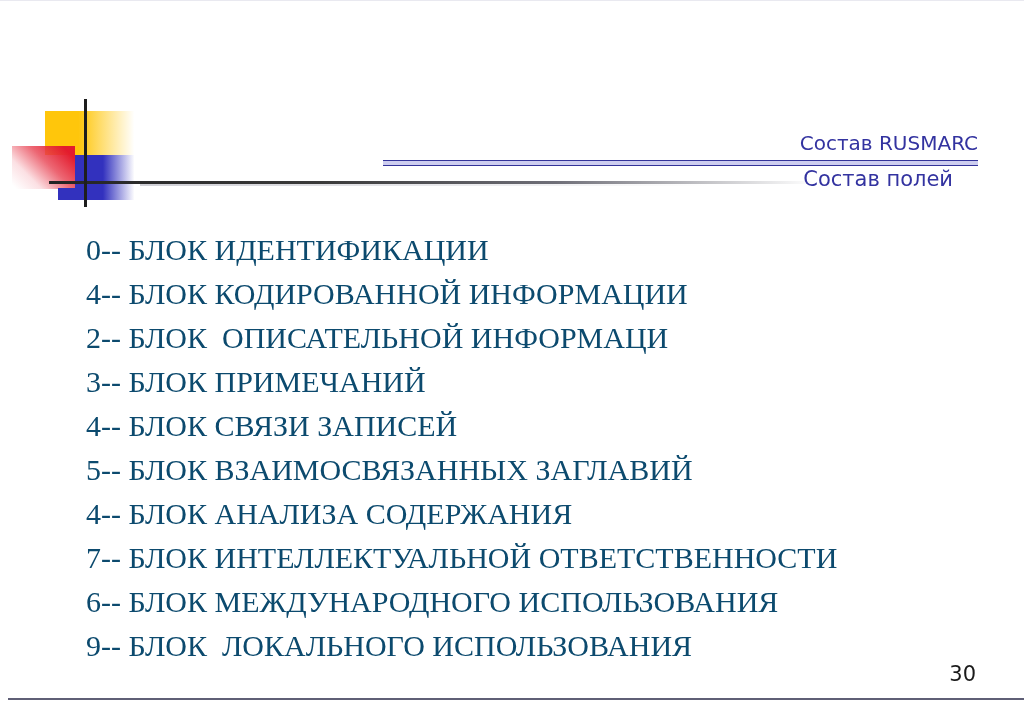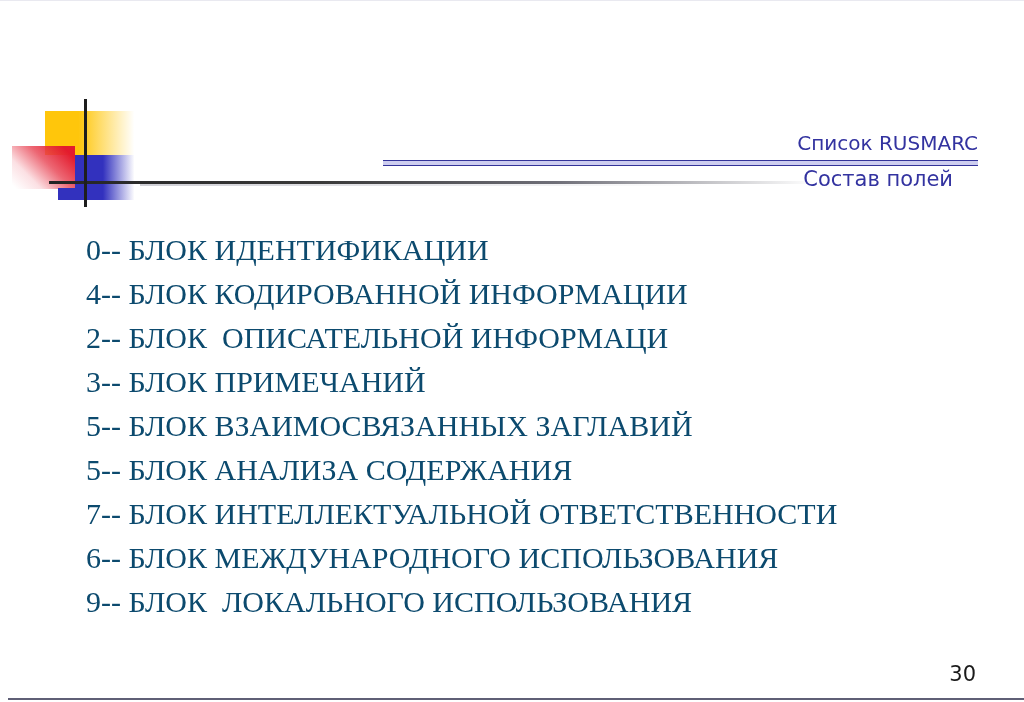--- a/index.html
+++ b/index.html
@@ -141,31 +141,32 @@
   <div class="bottom-rule"></div>
 
   <div class="deco-yellow"></div>
   <div class="deco-red"></div>
   <div class="deco-blue-main"></div>
   <div class="deco-blue-ext"></div>
   <div class="deco-hline"></div>
   <div class="deco-hline-shadow"></div>
   <div class="deco-vline"></div>
 
-  <div class="subtitle-1">Список RUSMARC</div>
+  <div class="subtitle-1">Состав RUSMARC</div>
   <div class="header-divider"></div>
   <div class="subtitle-2">Состав полей</div>
 
   <div class="block-list">
     <div class="block-item">0-- БЛОК ИДЕНТИФИКАЦИИ</div>
     <div class="block-item">4-- БЛОК КОДИРОВАННОЙ ИНФОРМАЦИИ</div>
     <div class="block-item">2-- БЛОК  ОПИСАТЕЛЬНОЙ ИНФОРМАЦИ</div>
     <div class="block-item">3-- БЛОК ПРИМЕЧАНИЙ</div>
+    <div class="block-item">4-- БЛОК СВЯЗИ ЗАПИСЕЙ</div>
     <div class="block-item">5-- БЛОК ВЗАИМОСВЯЗАННЫХ ЗАГЛАВИЙ</div>
-    <div class="block-item">5-- БЛОК АНАЛИЗА СОДЕРЖАНИЯ</div>
+    <div class="block-item">4-- БЛОК АНАЛИЗА СОДЕРЖАНИЯ</div>
     <div class="block-item">7-- БЛОК ИНТЕЛЛЕКТУАЛЬНОЙ ОТВЕТСТВЕННОСТИ</div>
     <div class="block-item">6-- БЛОК МЕЖДУНАРОДНОГО ИСПОЛЬЗОВАНИЯ</div>
     <div class="block-item">9-- БЛОК  ЛОКАЛЬНОГО ИСПОЛЬЗОВАНИЯ</div>
   </div>
 
   <div class="page-number">30</div>
 
 </div>
 
 </body></html>

